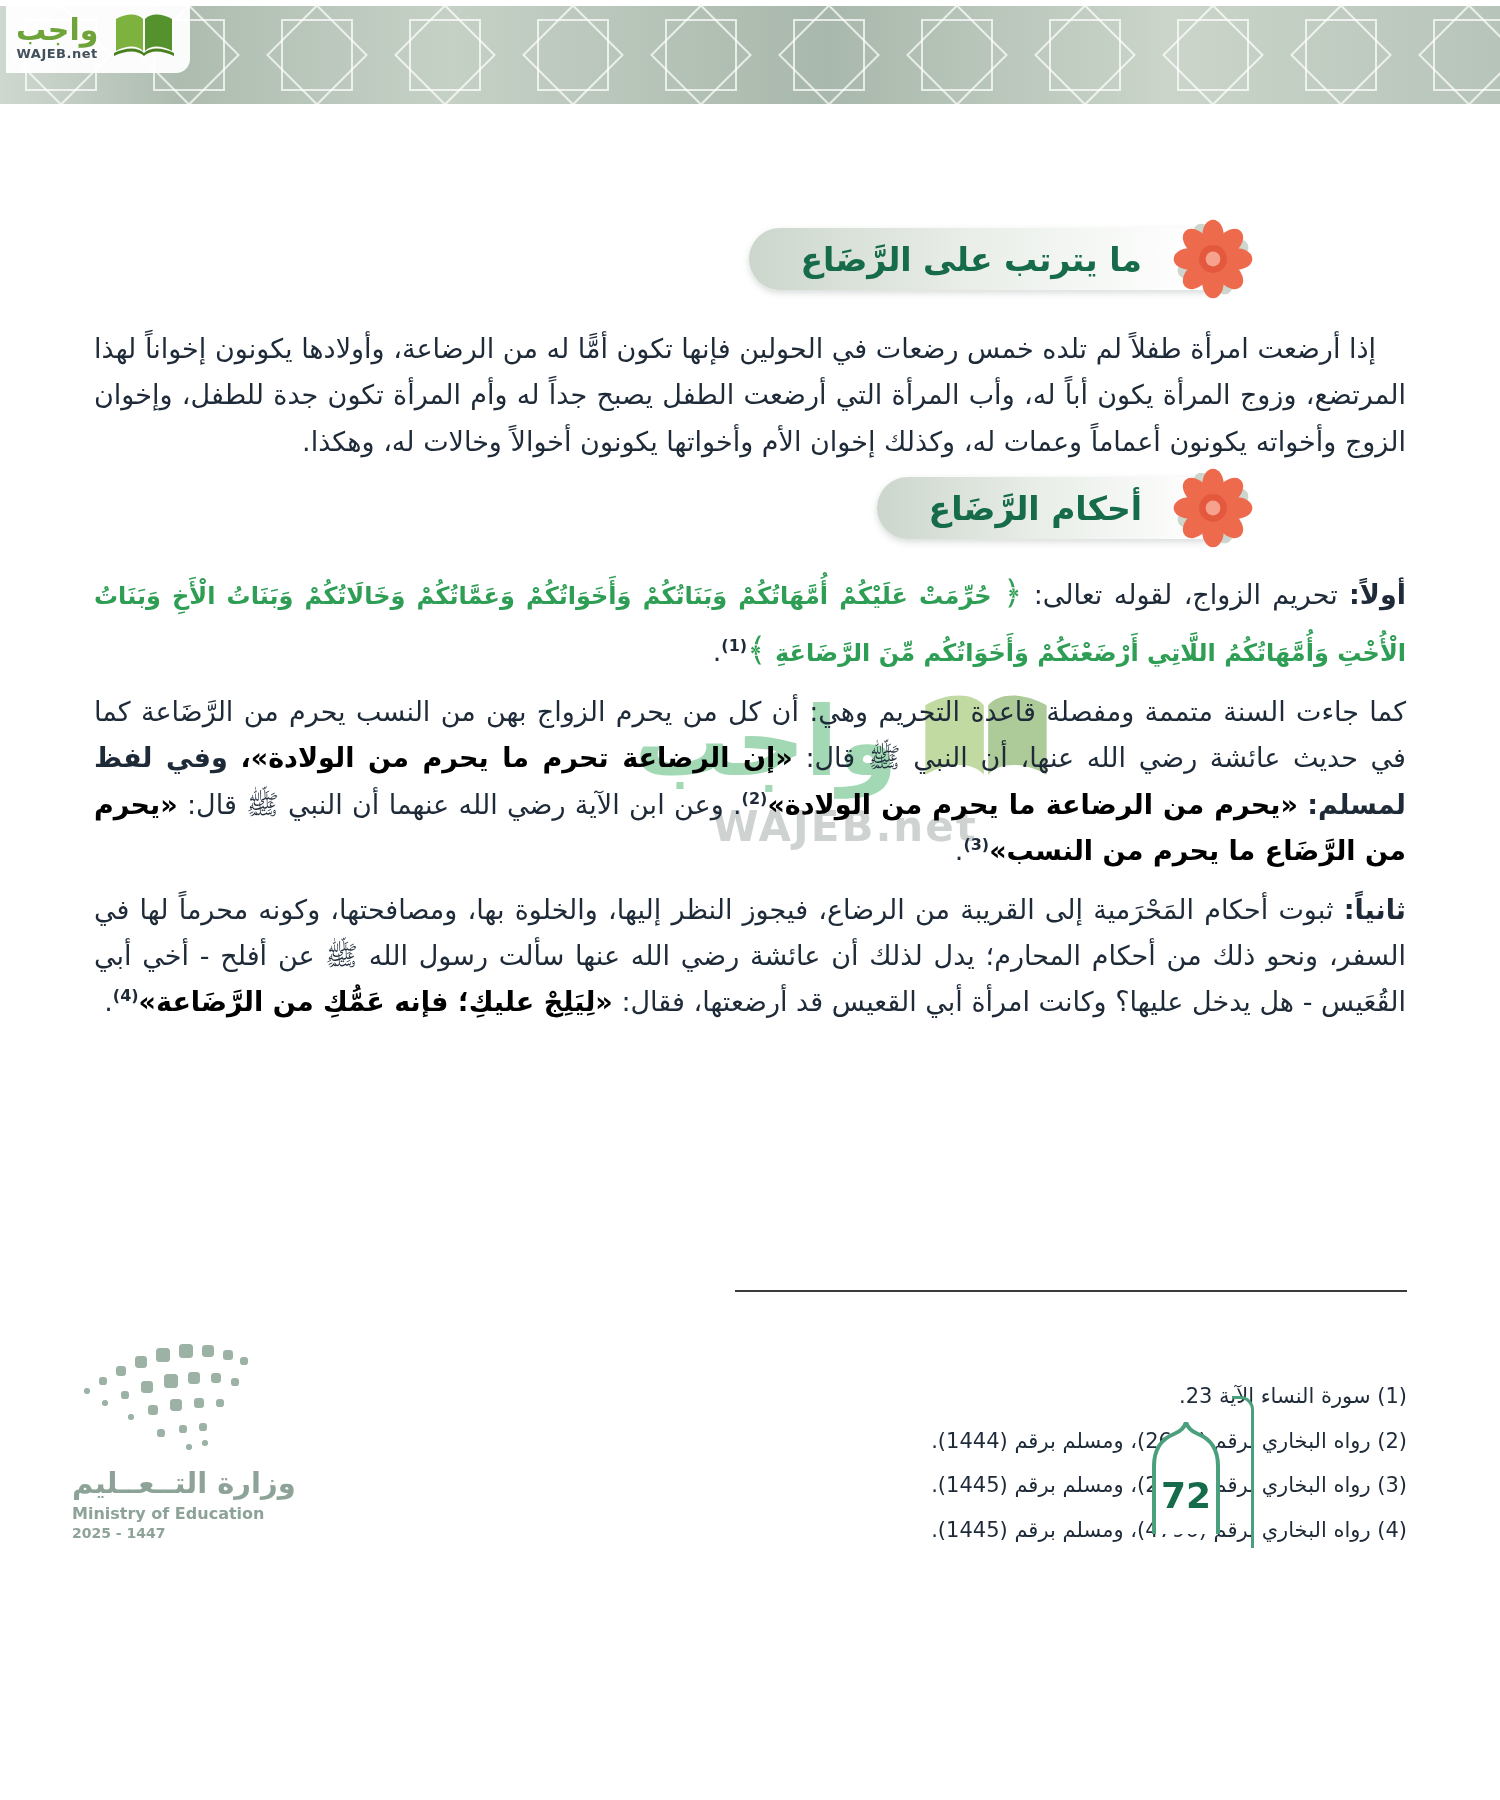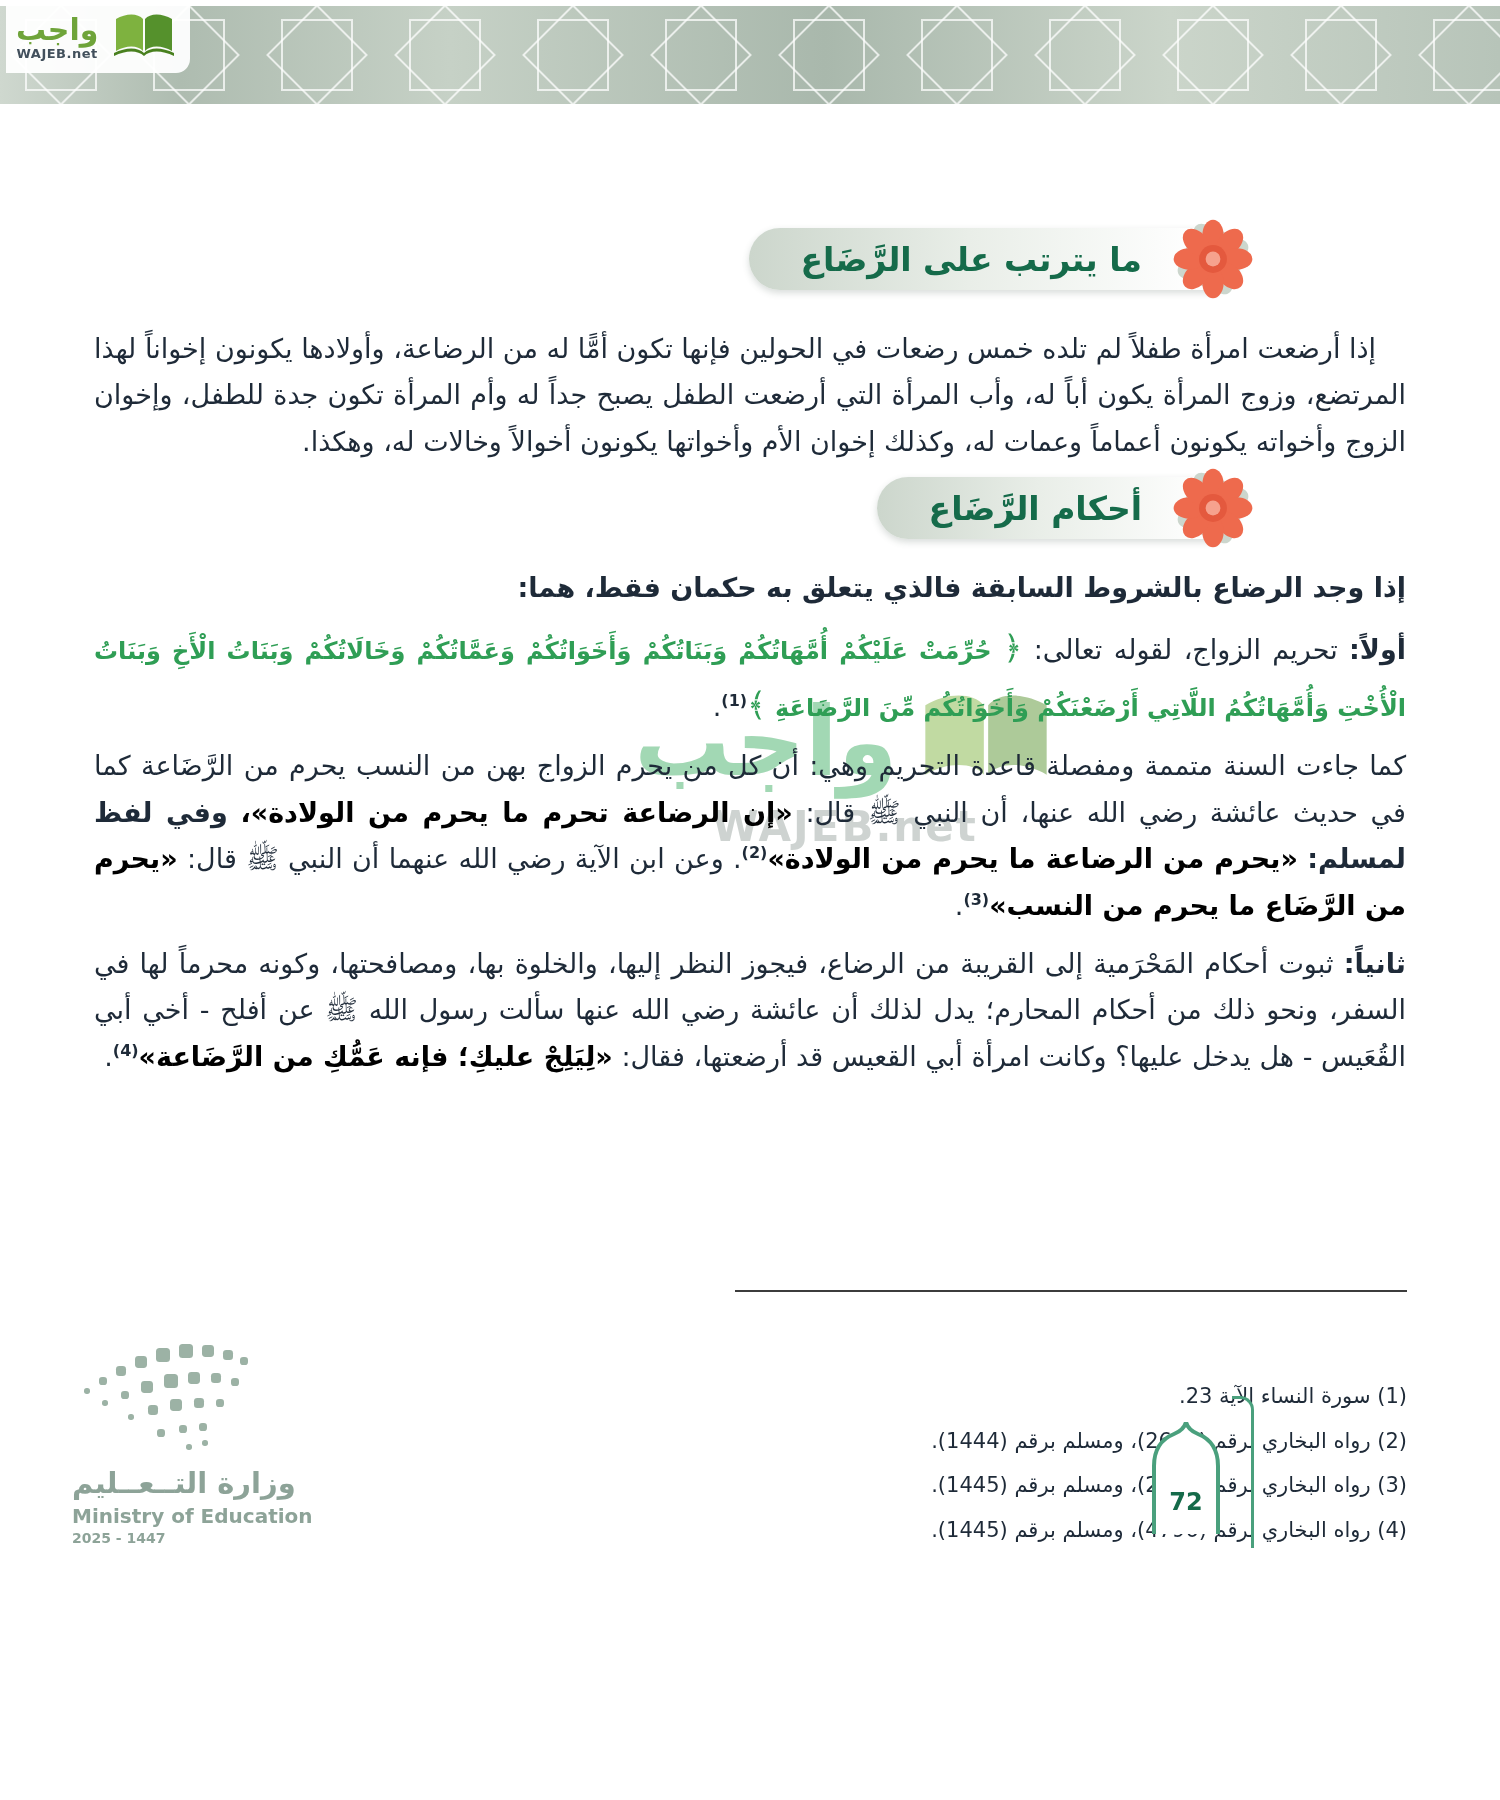--- a/index.html
+++ b/index.html
@@ -110,29 +110,29 @@
     box-shadow:
       6px 44px 0 2px, 22px 34px 0 3px, 40px 24px 0 4px, 60px 15px 0 5px, 82px 8px 0 6px,
       105px 4px 0 6px, 127px 4px 0 5px, 147px 8px 0 4px, 163px 14px 0 3px,
       24px 56px 0 2px, 44px 48px 0 3px, 66px 40px 0 5px, 90px 34px 0 6px, 113px 31px 0 5px,
       135px 31px 0 4px, 154px 35px 0 3px,
       50px 70px 0 2px, 72px 63px 0 4px, 95px 58px 0 5px, 118px 56px 0 4px, 139px 56px 0 3px,
       80px 86px 0 3px, 102px 82px 0 3px, 122px 80px 0 3px,
       108px 100px 0 2px, 124px 96px 0 2px;
   }
   .moe-ar { font-size: 29px; font-weight: 700; color: #8da398; direction: rtl; text-align: left; margin-bottom: 4px; }
-  .moe-en { font-size: 20px; font-weight: 600; color: #8da398; }
+  .moe-en { font-size: 16px; font-weight: 600; color: #8da398; }
   .moe-year { font-size: 14px; font-weight: 600; color: #8da398; margin-top: 2px; }
 
   
   .arch { position: absolute; left: 1148px; top: 1422px; width: 76px; height: 112px; z-index: 2; }
   .arch svg { position: absolute; inset: 0; }
   .pagenum {
     position: absolute; left: 0; right: 0; bottom: 18px;
-    text-align: center; font-size: 24px; font-weight: 800; color: #156b4a;
+    text-align: center; font-size: 36px; font-weight: 800; color: #156b4a;
   }
   .corner-line {
     position: absolute; left: 1232px; top: 1396px;
     width: 22px; height: 152px;
     border-right: 3px solid #4aa07d; border-top: 3px solid #4aa07d;
     border-top-right-radius: 14px; z-index: 2;
   }
 </style>
 </head>
 <body>
@@ -246,21 +246,20 @@
             <g transform="rotate(315 50 50)">
                 <ellipse cx="50" cy="21" rx="13" ry="19"></ellipse>
               </g>
           </g>
           <circle cx="50" cy="50" r="17" fill="#e4593e"></circle>
           <circle cx="50" cy="50" r="9" fill="#f6a28e"></circle>
         </svg>
       </span>
     </div>
 
-    <p class="body intro">إذا وجد الرضاع بالشروط السابقة فالذي يتعلق به حكمان فقط، هما:</p>
 
     <p class="body ruling-first">
       <span class="label">أولاً:</span>
       <span>تحريم الزواج، لقوله تعالى:</span>
       <span class="verse-orn">﴿</span>
       <span class="verse">حُرِّمَتْ عَلَيْكُمْ أُمَّهَاتُكُمْ وَبَنَاتُكُمْ وَأَخَوَاتُكُمْ وَعَمَّاتُكُمْ وَخَالَاتُكُمْ وَبَنَاتُ الْأَخِ وَبَنَاتُ الْأُخْتِ وَأُمَّهَاتُكُمُ اللَّاتِي أَرْضَعْنَكُمْ وَأَخَوَاتُكُم مِّنَ الرَّضَاعَةِ</span>
       <span class="verse-orn">﴾</span><sup class="fnref">(1)</sup><span>.</span>
     </p>
 
     <p class="body sunnah">

